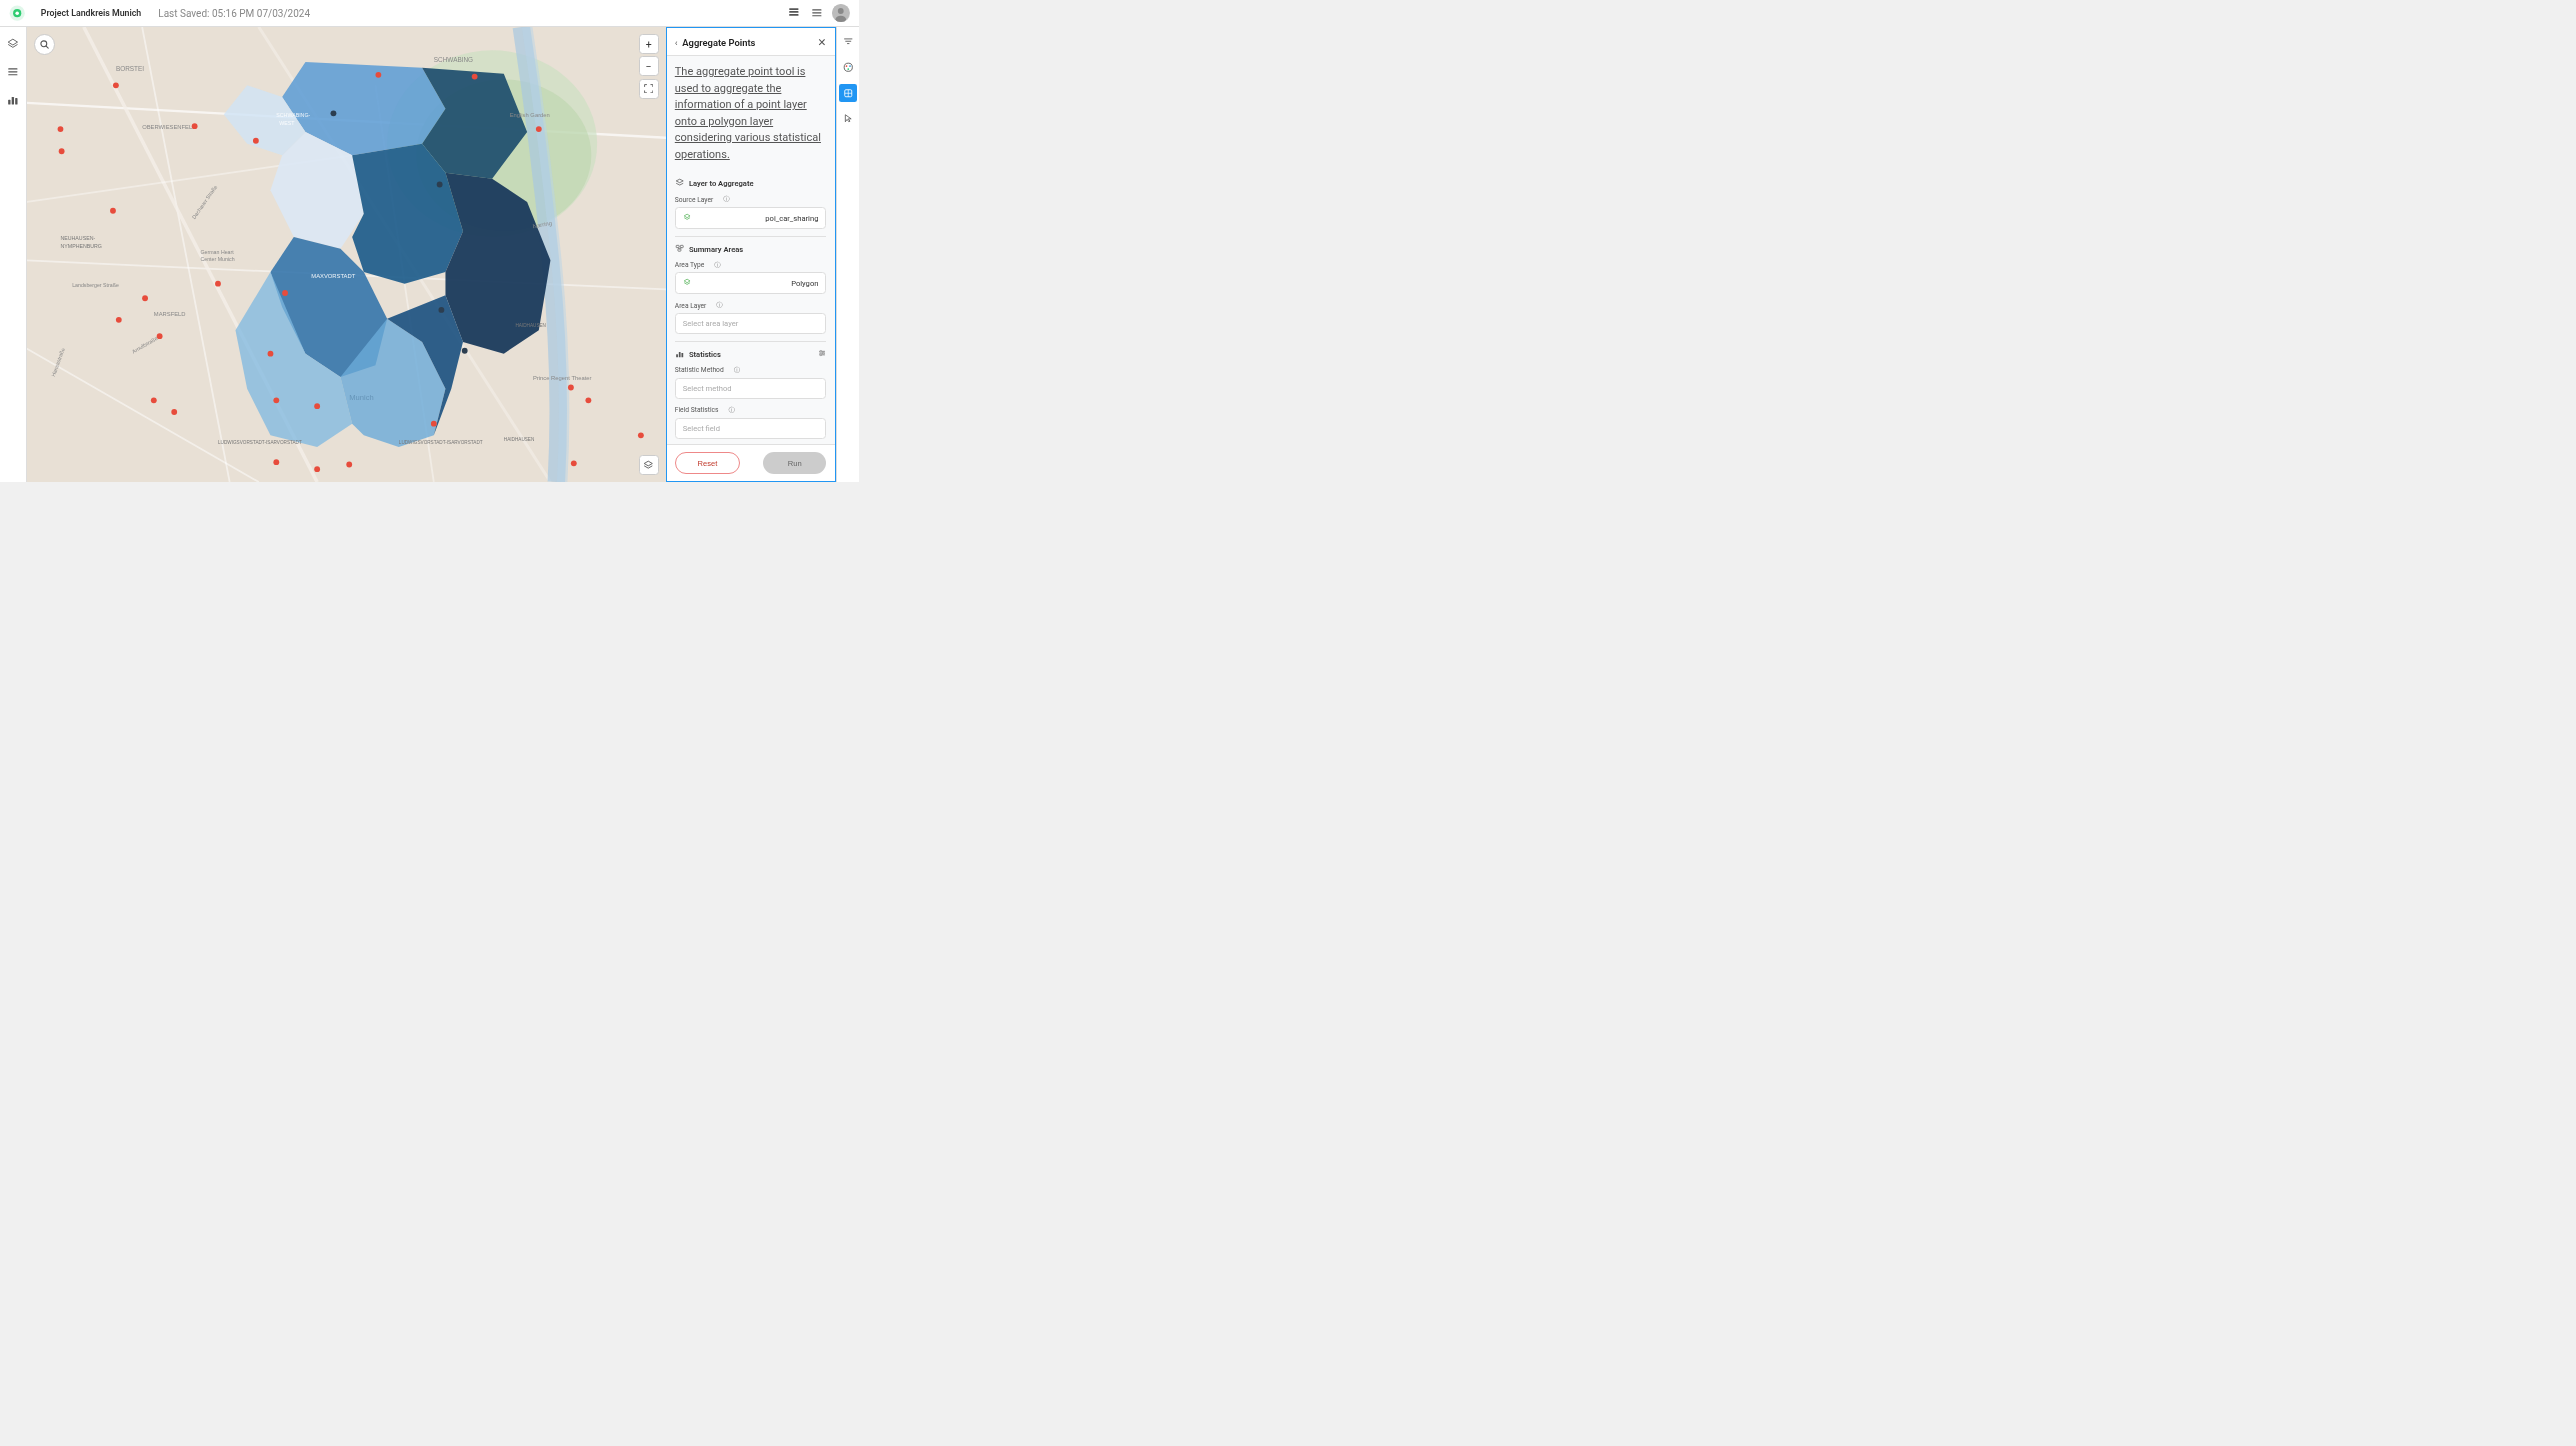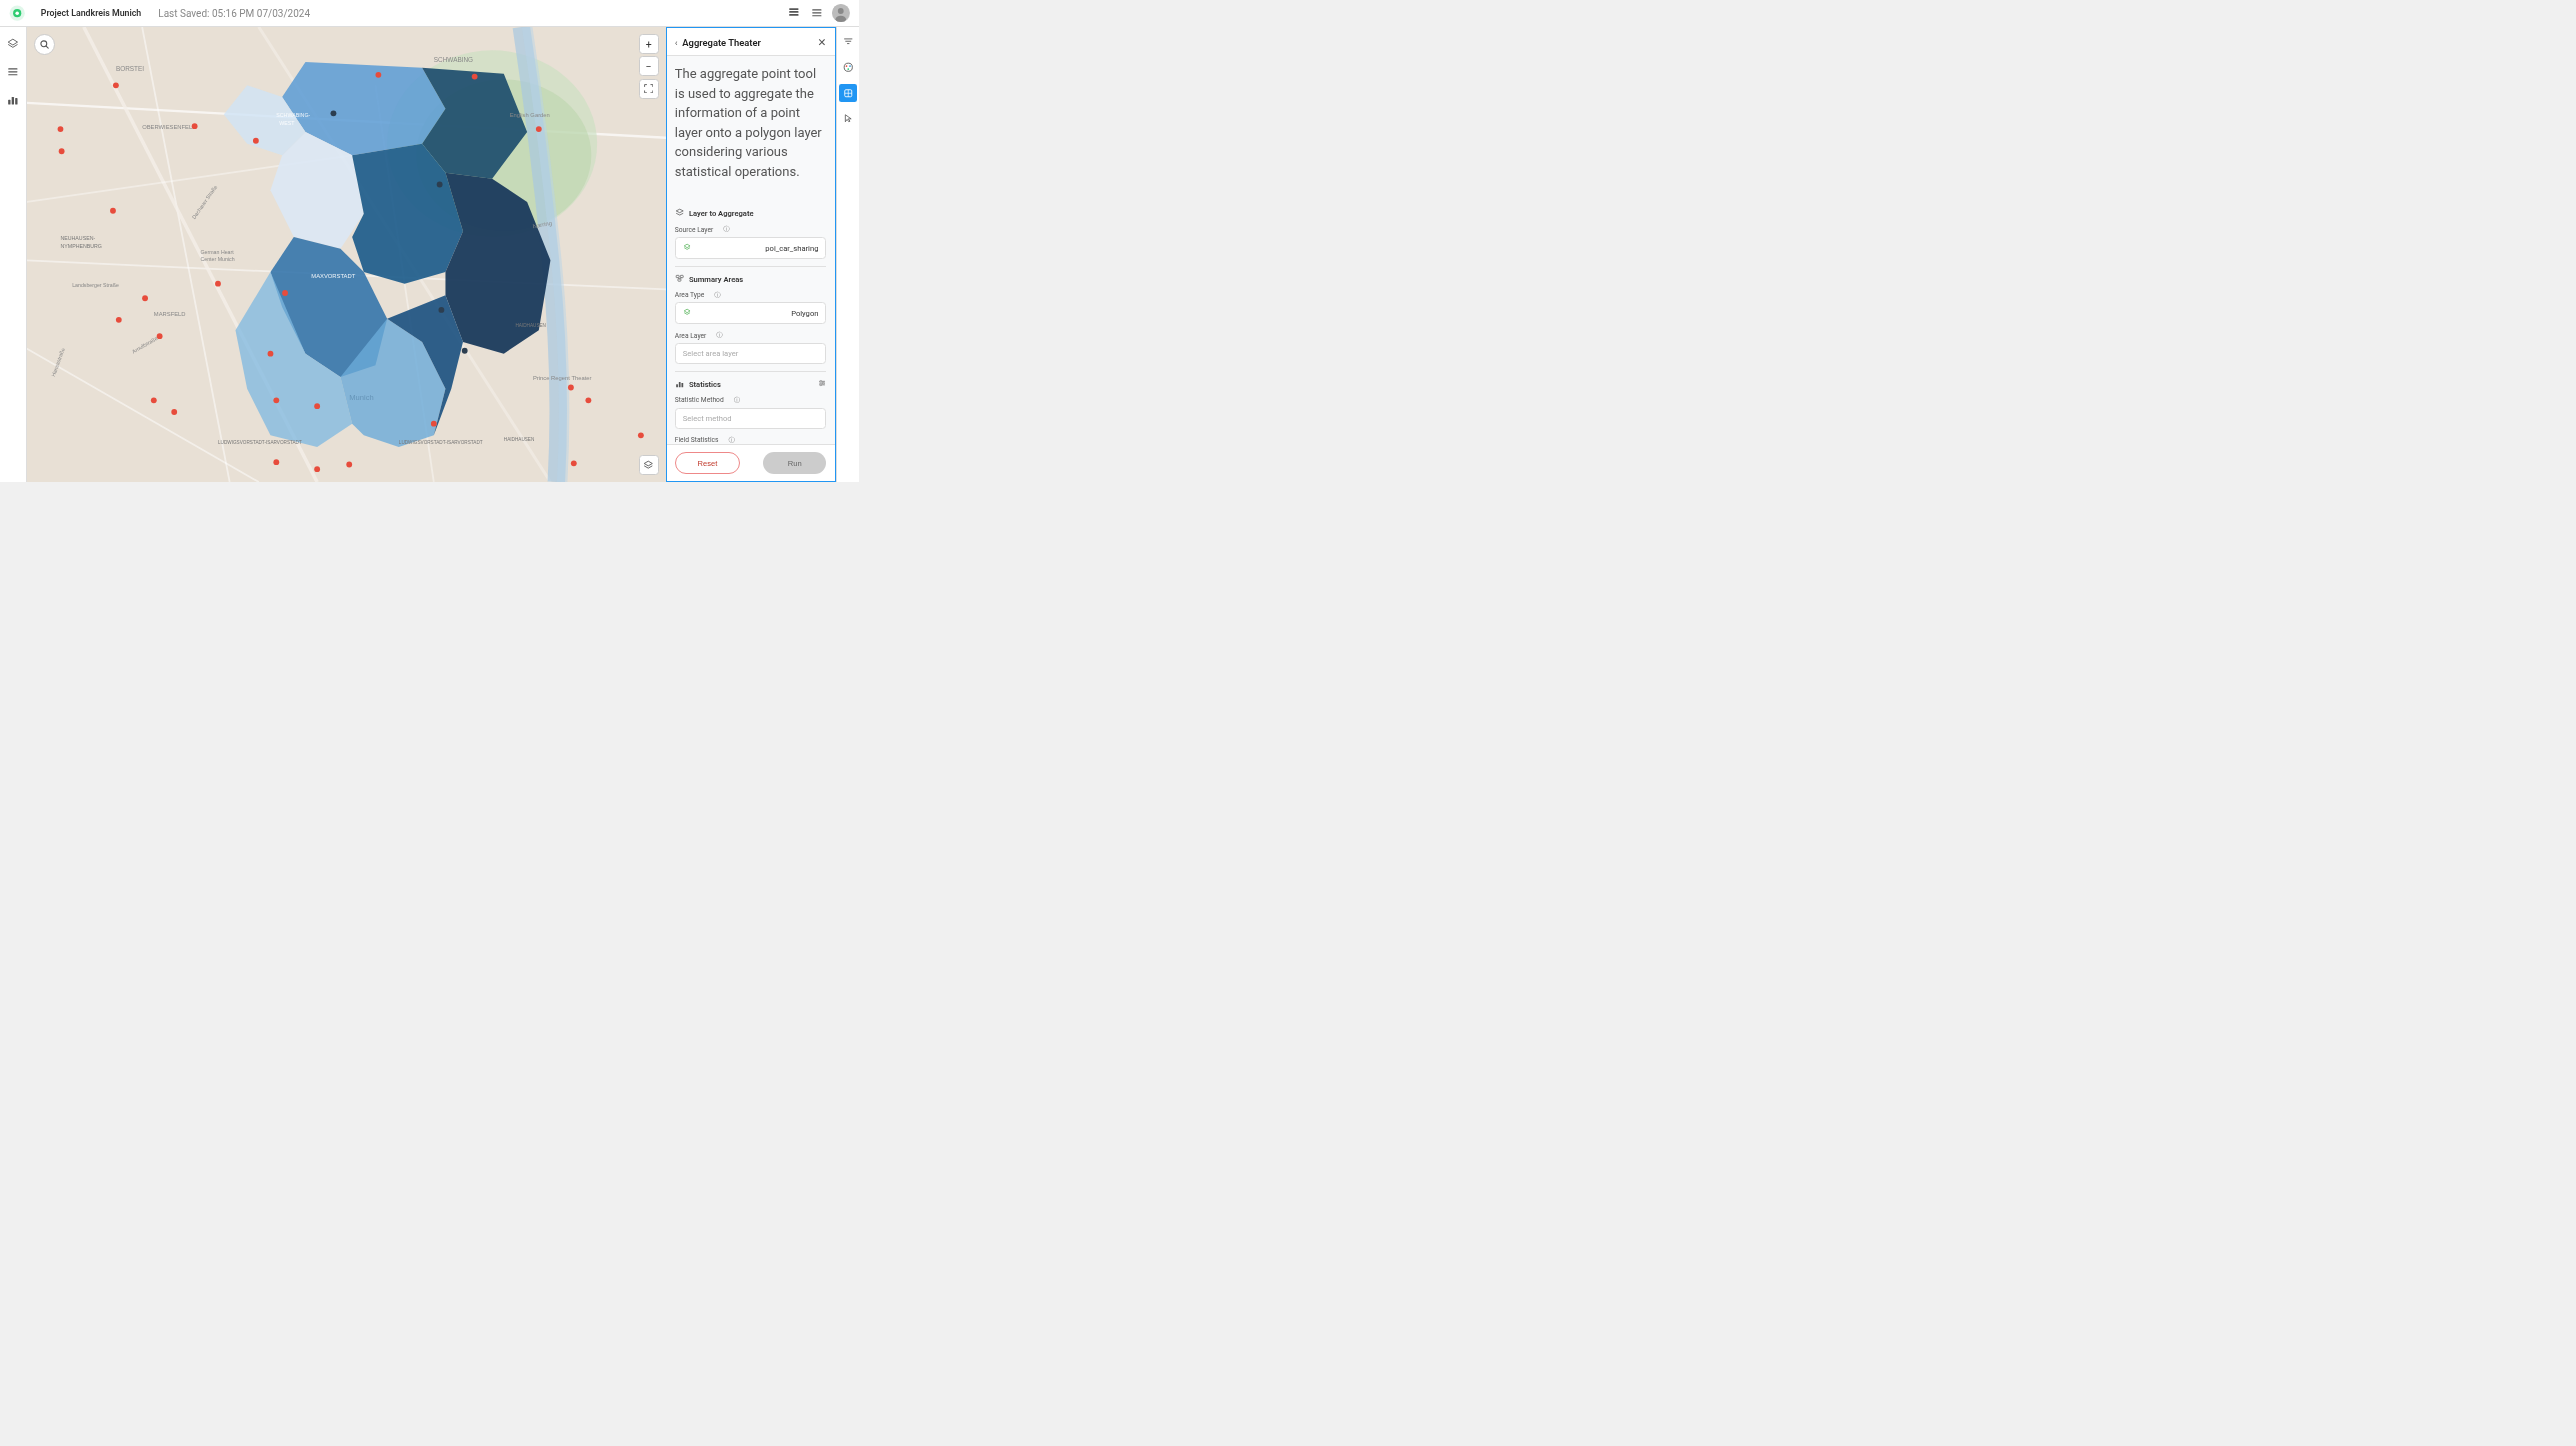--- a/index.html
+++ b/index.html
@@ -63,21 +63,21 @@
 
     .panel-header {
       display: flex; align-items: center; padding: 8.2px 8.2px 5.8px; background: #fff; border-bottom: 0.6px solid #e0e0e0; gap: 4.7px;
     }
     .panel-back { cursor: pointer; color: #555; font-size: 9.4px; }
     .panel-title { flex: 1; font-size: 9.4px; font-weight: 600; color: #222; }
     .panel-close { cursor: pointer; color: #555; font-size: 10.5px; }
 
     .panel-body { flex: 1; overflow-y: auto; padding: 8.2px; }
 
-    .panel-description { font-size: 13px; color: #555; line-height: 1.5; margin-bottom: 27px; }
+    .panel-description { font-size: 11px; color: #555; line-height: 1.5; margin-bottom: 15px; text-decoration: underline; }
 
     .section-header {
       display: flex; align-items: center; gap: 4.7px; margin-bottom: 5.8px; margin-top: 3.5px;
     }
     .section-icon { color: #555; font-size: 8.2px; }
     .section-title { font-size: 7.6px; font-weight: 600; color: #333; }
     .section-settings { margin-left: auto; color: #666; cursor: pointer; font-size: 7.6px; }
 
     .field-label {
       font-size: 6.7px; color: #555; margin-bottom: 2.9px; display: flex; align-items: center; gap: 10px;
@@ -306,21 +306,21 @@
       <svg width="10.5" height="10.5" viewBox="0 0 18 18" fill="none">
         <polygon points="9,2 16,6 9,10 2,6" fill="none" stroke="#555" stroke-width="1.5"></polygon>
         <polyline points="2,10 9,14 16,10" fill="none" stroke="#555" stroke-width="1.5"></polyline>
       </svg>
     </div>
   </div>
 
   <div class="right-panel">
     <div class="panel-header">
       <div class="panel-back">‹</div>
-      <span class="panel-title">Aggregate Theater</span>
+      <span class="panel-title">Aggregate Points</span>
       <div class="panel-close">✕</div>
     </div>
 
     <div class="panel-body">
       <p class="panel-description">The aggregate point tool is used to aggregate the information of a point layer onto a polygon layer considering various statistical operations.</p>
 
       <div class="section-header">
         <span class="section-icon">
           <svg width="9.4" height="9.4" viewBox="0 0 16 16" fill="none">
             <polygon points="8,2 14,5 8,8 2,5" fill="none" stroke="#555" stroke-width="1.3"></polygon>

